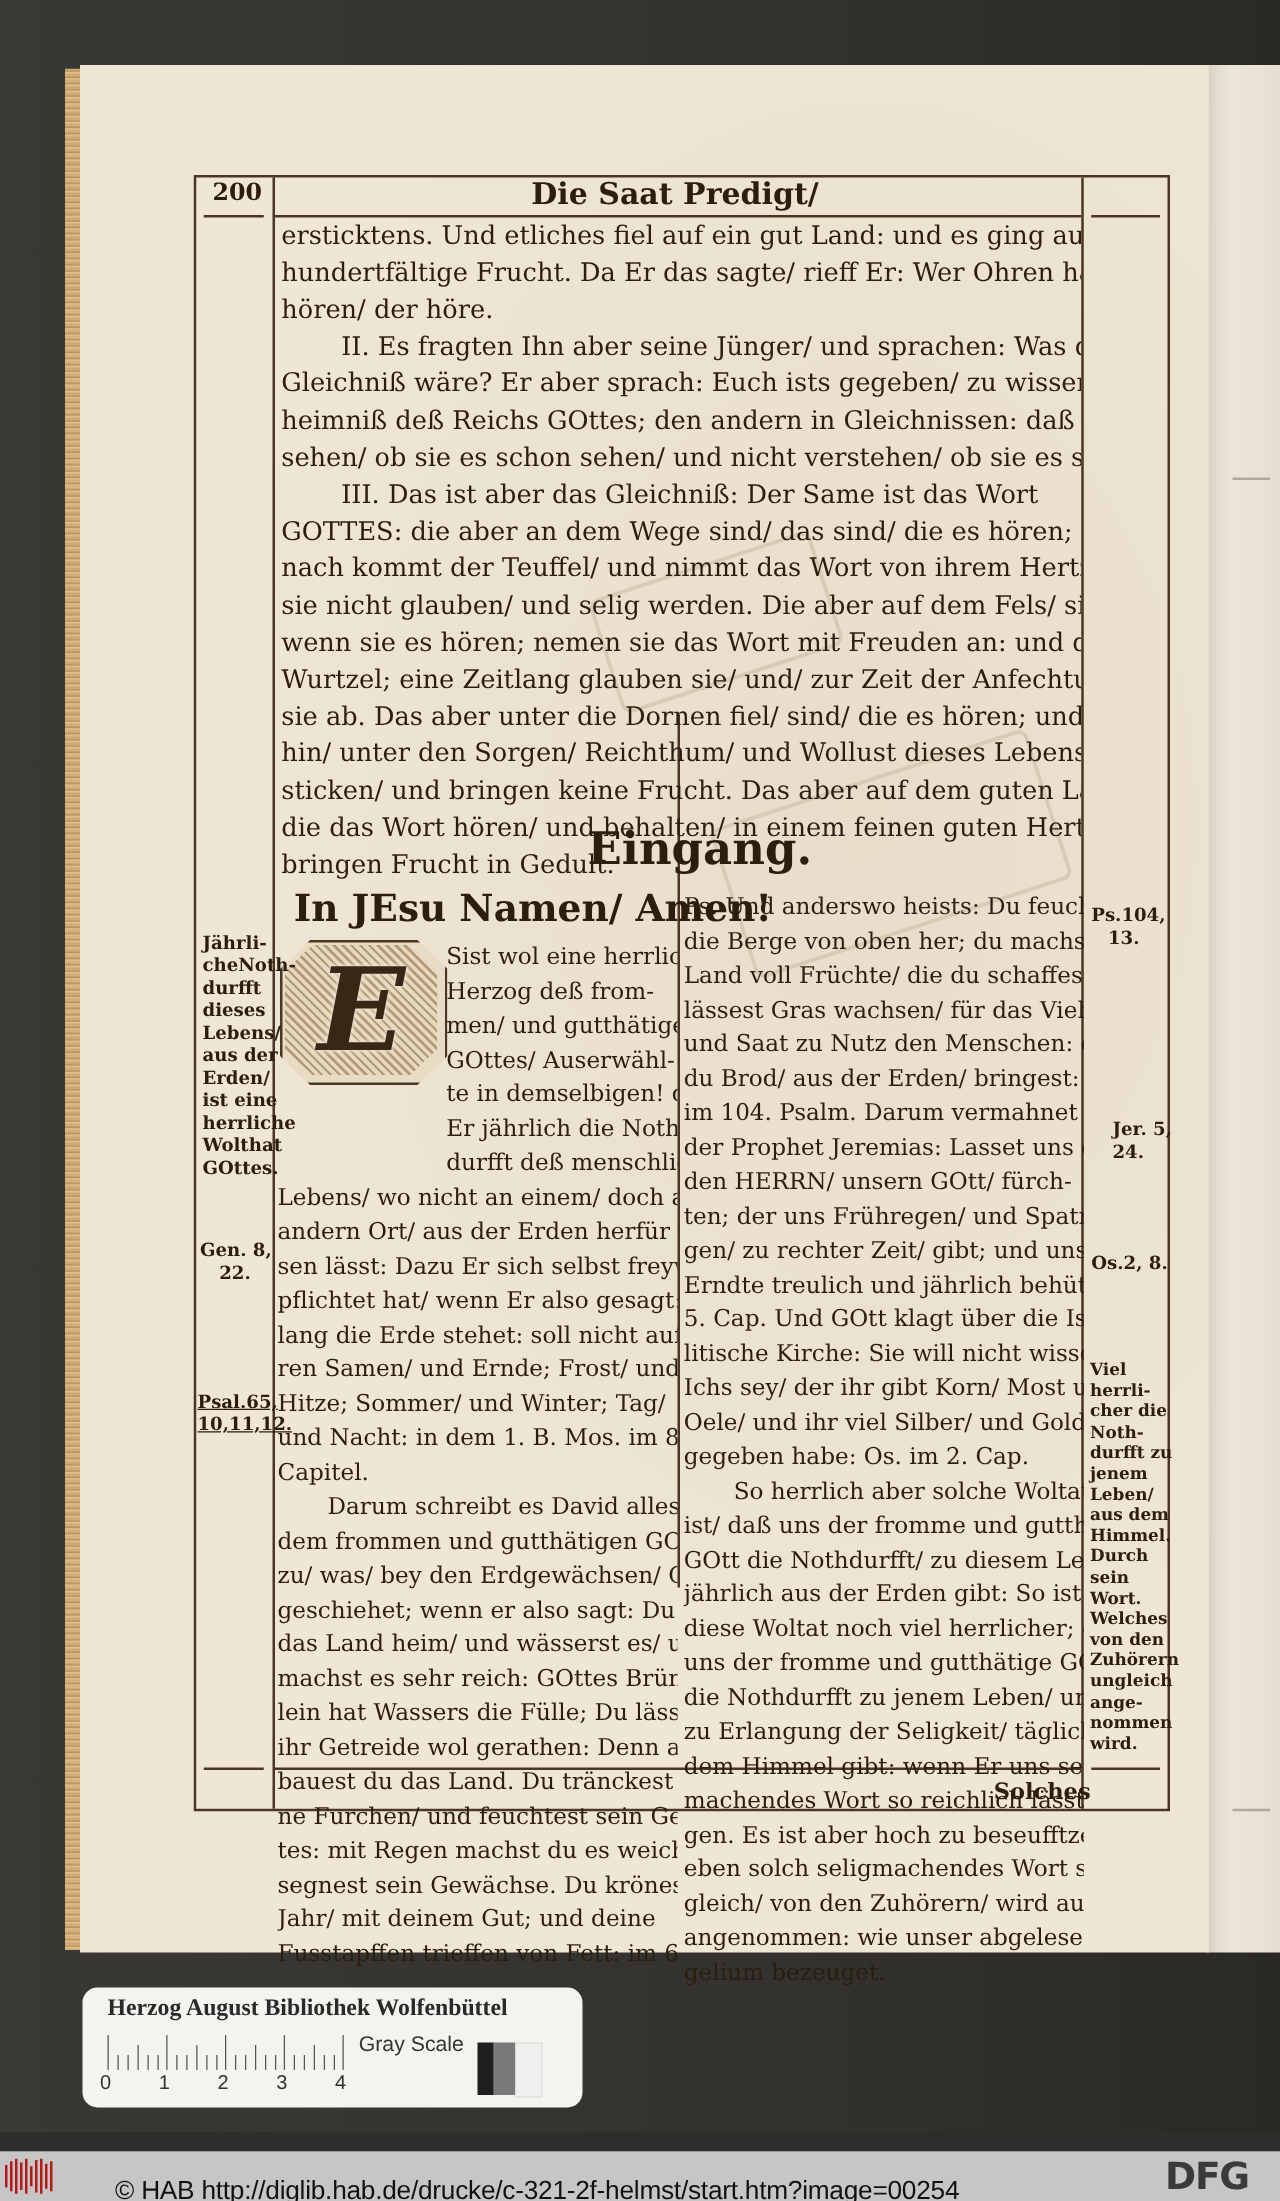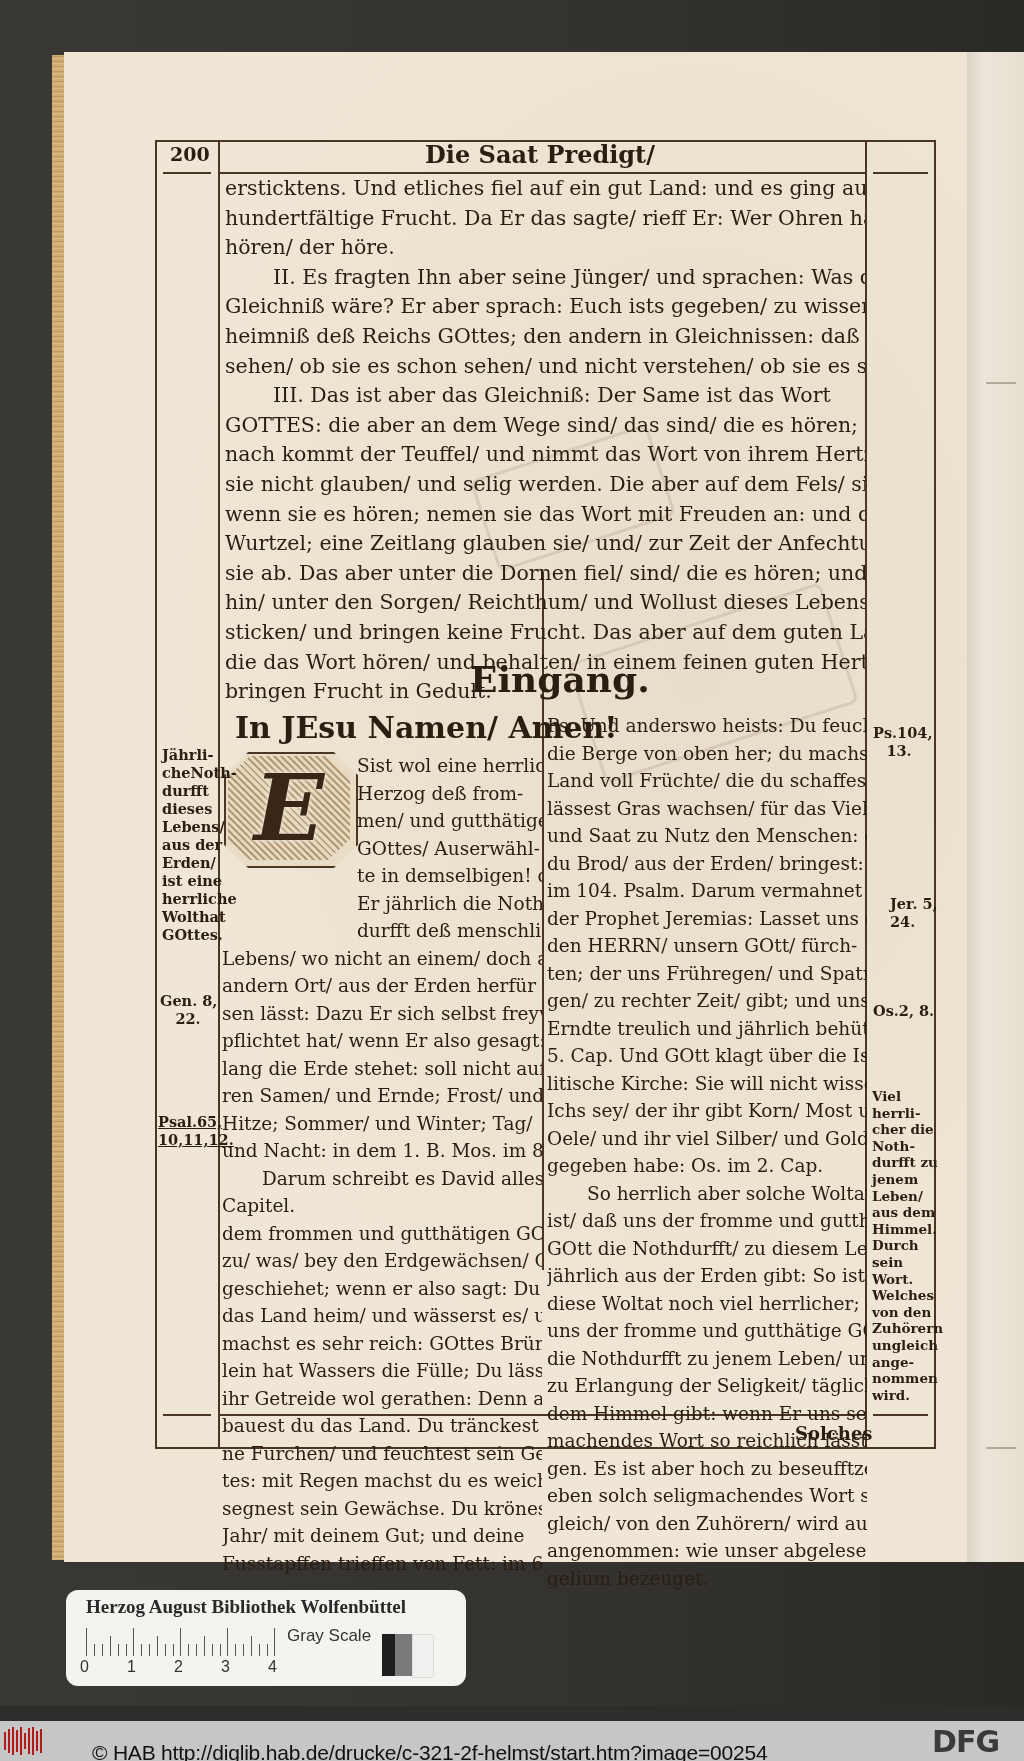--- a/index.html
+++ b/index.html
@@ -190,22 +190,22 @@
   <span class="line" style="padding-left:135px">Er jährlich die Noth-</span>
   <span class="line" style="padding-left:135px">durfft deß menschlichen</span>
   <span class="line">Lebens/ wo nicht an einem/ doch an dem</span>
   <span class="line">andern Ort/ aus der Erden herfür wach-</span>
   <span class="line">sen lässt: Dazu Er sich selbst freywillig ver-</span>
   <span class="line">pflichtet hat/ wenn Er also gesagt: So</span>
   <span class="line">lang die Erde stehet: soll nicht aufhö-</span>
   <span class="line">ren Samen/ und Ernde; Frost/ und</span>
   <span class="line">Hitze; Sommer/ und Winter; Tag/</span>
   <span class="line">und Nacht: in dem 1. B. Mos. im 8.</span>
+  <span class="line">Capitel.</span>
   <span class="line" style="padding-left:40px">Darum schreibt es David alles</span>
-  <span class="line">Capitel.</span>
   <span class="line">dem frommen und gutthätigen GOtt</span>
   <span class="line">zu/ was/ bey den Erdgewächsen/ Guts</span>
   <span class="line">geschiehet; wenn er also sagt: Du suchest</span>
   <span class="line">das Land heim/ und wässerst es/ und</span>
   <span class="line">machst es sehr reich: GOttes Brünn-</span>
   <span class="line">lein hat Wassers die Fülle; Du lässest</span>
   <span class="line">ihr Getreide wol gerathen: Denn also</span>
   <span class="line">bauest du das Land. Du tränckest sei-</span>
   <span class="line">ne Furchen/ und feuchtest sein Gepflüg-</span>
   <span class="line">tes: mit Regen machst du es weich; und</span>

